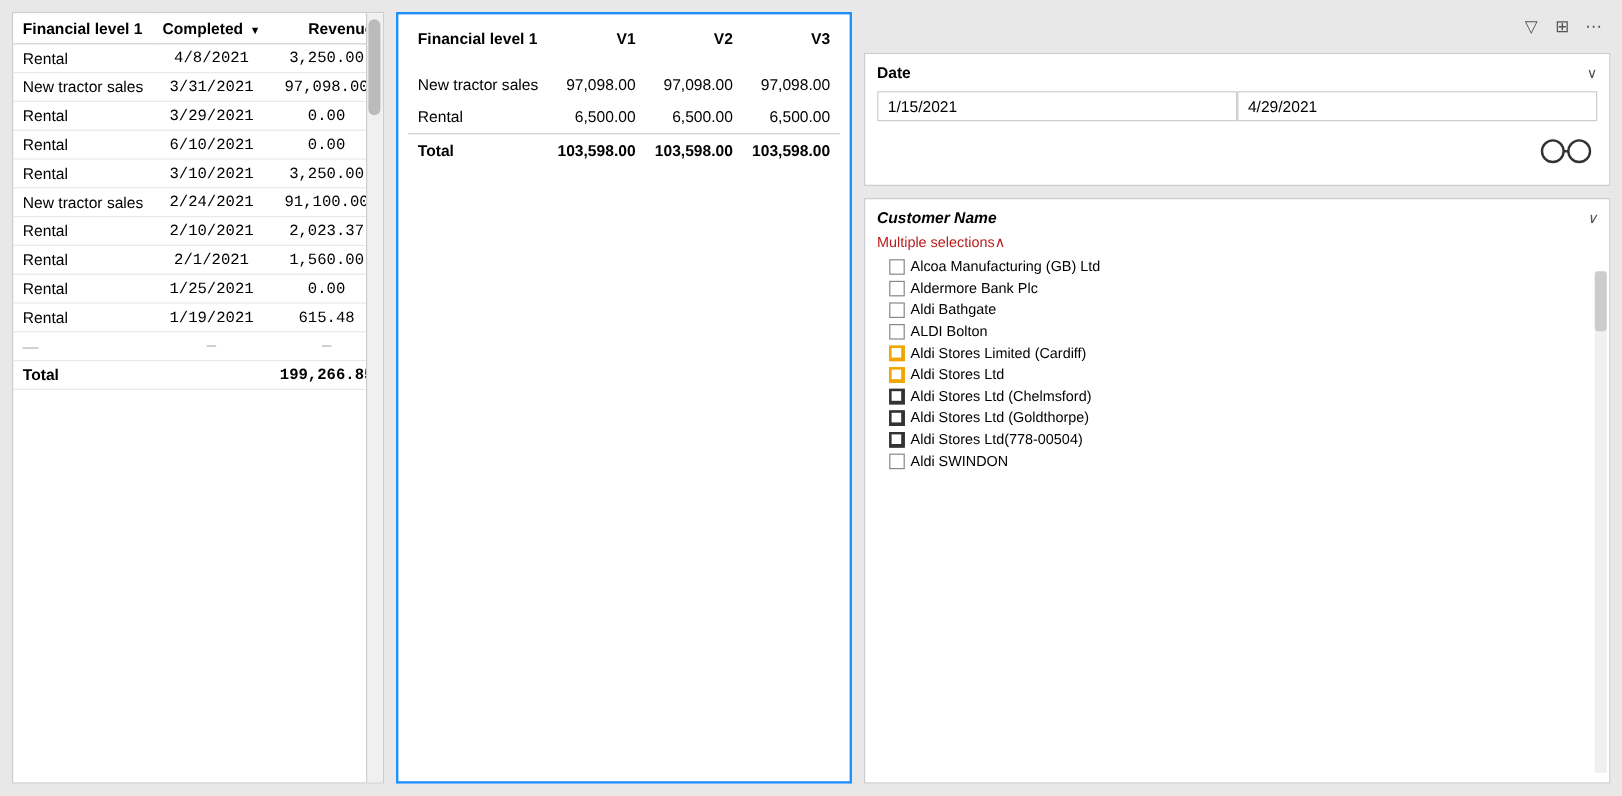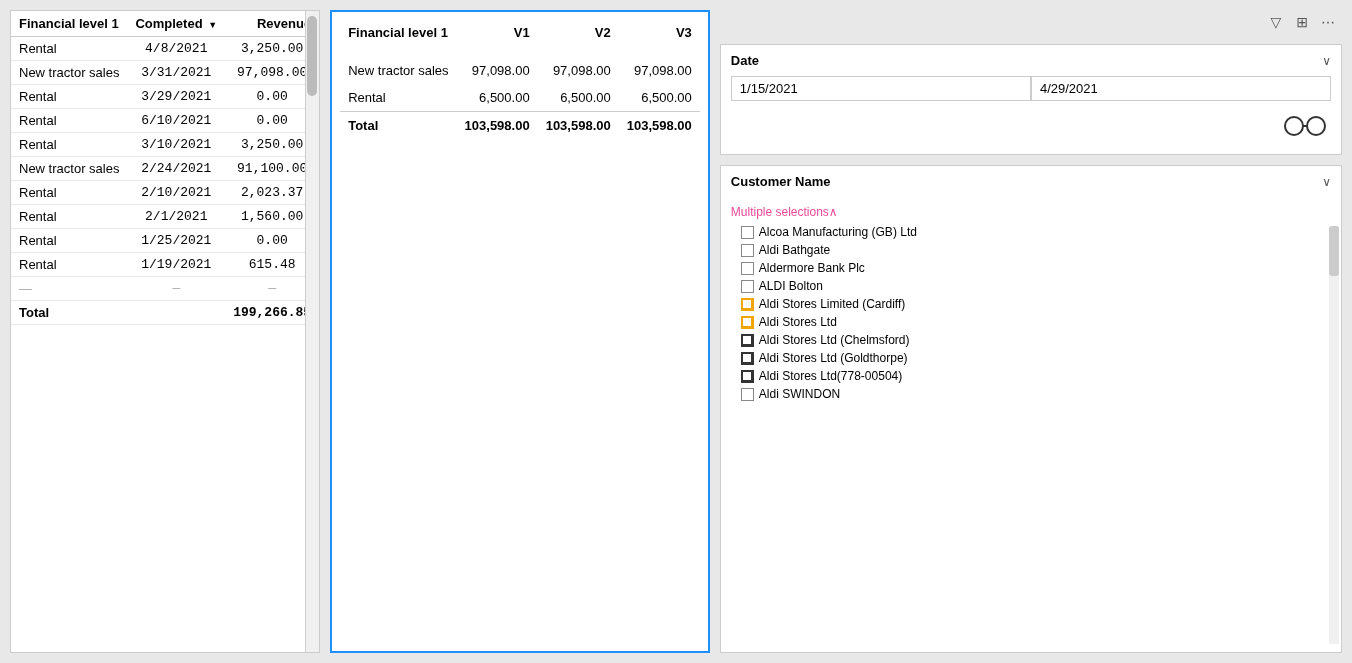--- a/index.html
+++ b/index.html
@@ -241,34 +241,35 @@
       border: 1px solid #ccc;
       padding: 8px 10px;
       position: relative;
       flex: 1;
     }
 
     .customer-card-header {
       display: flex;
       justify-content: space-between;
       align-items: flex-end;
-      margin-bottom: 14px;
+      margin-bottom: 4px;
+      font-style: italic;
     }
 
     .customer-list {
       font-size: 12px;
     }
 
     .customer-list-header {
       display: flex;
       justify-content: flex-start;
       align-items: center;
       padding: 2px 0 4px 0;
       font-size: 12px;
-      color: #ec4899;
+      color: #b91c1c;
     }
 
     .customer-item {
       display: flex;
       align-items: center;
       padding: 2px 10px;
       font-size: 12px;
     }
 
     .checkbox {
@@ -509,25 +510,25 @@
           <span>Multiple selections</span>
           <span>∧</span>
         </div>
         <div id="customer-items-container">
             <div class="customer-item">
     <div class="checkbox"></div>
     <span>Alcoa Manufacturing (GB) Ltd</span>
   </div>
             <div class="customer-item">
     <div class="checkbox"></div>
+    <span>Aldermore Bank Plc</span>
+  </div>
+            <div class="customer-item">
+    <div class="checkbox"></div>
     <span>Aldi Bathgate</span>
-  </div>
-            <div class="customer-item">
-    <div class="checkbox"></div>
-    <span>Aldermore Bank Plc</span>
   </div>
             <div class="customer-item">
     <div class="checkbox"></div>
     <span>ALDI Bolton</span>
   </div>
             <div class="customer-item">
     <div class="checkbox checked-partial"></div>
     <span>Aldi Stores Limited (Cardiff)</span>
   </div>
             <div class="customer-item">

